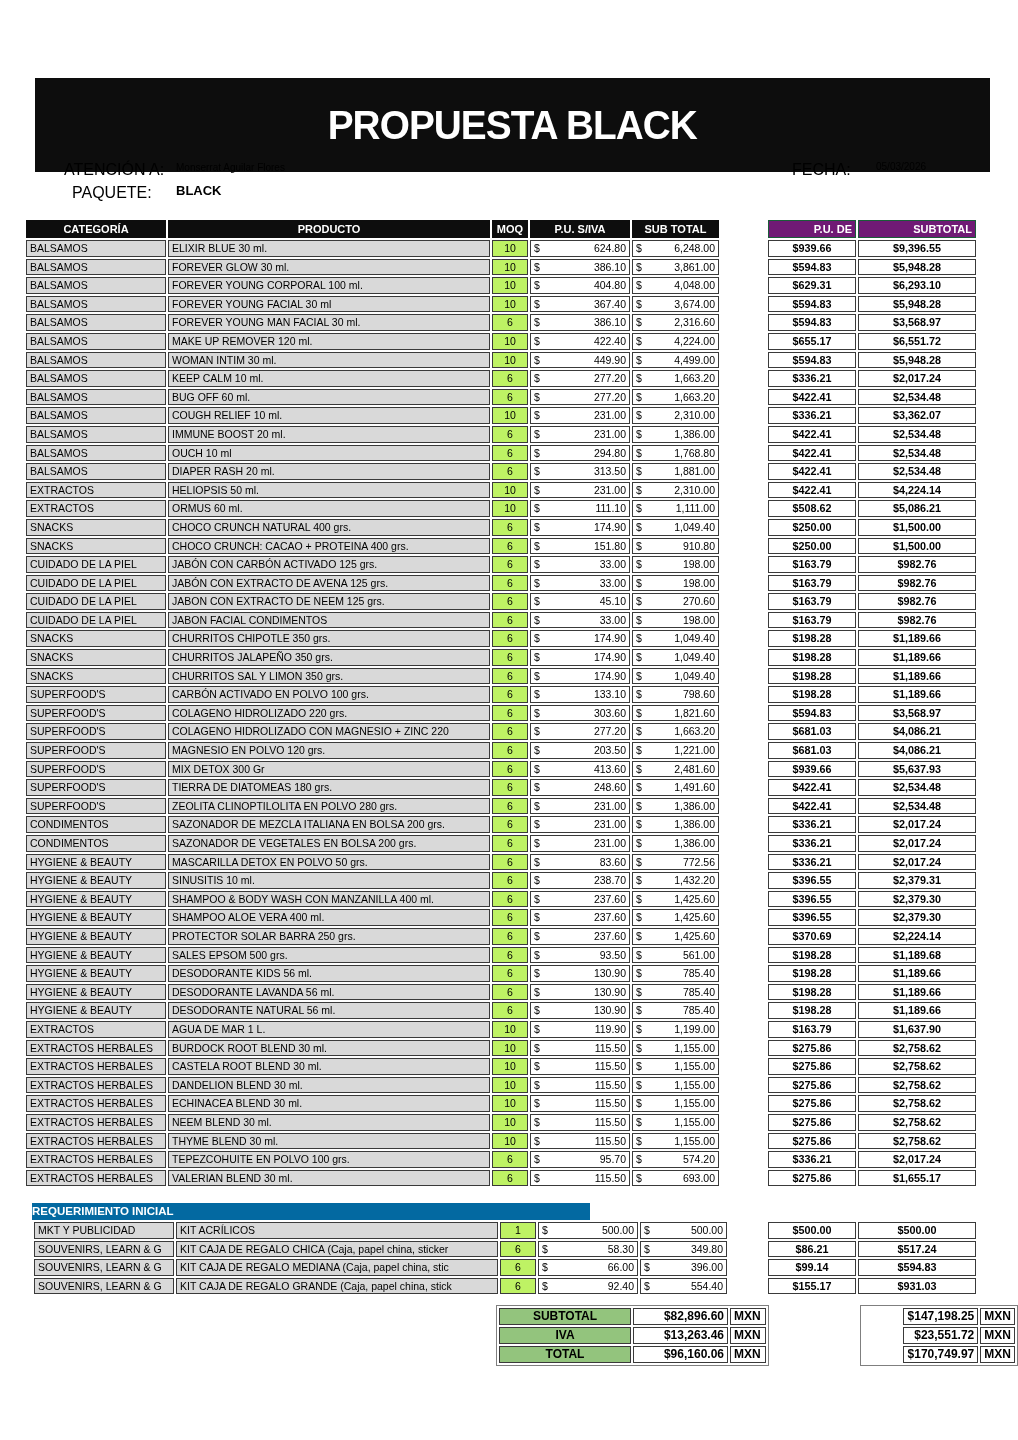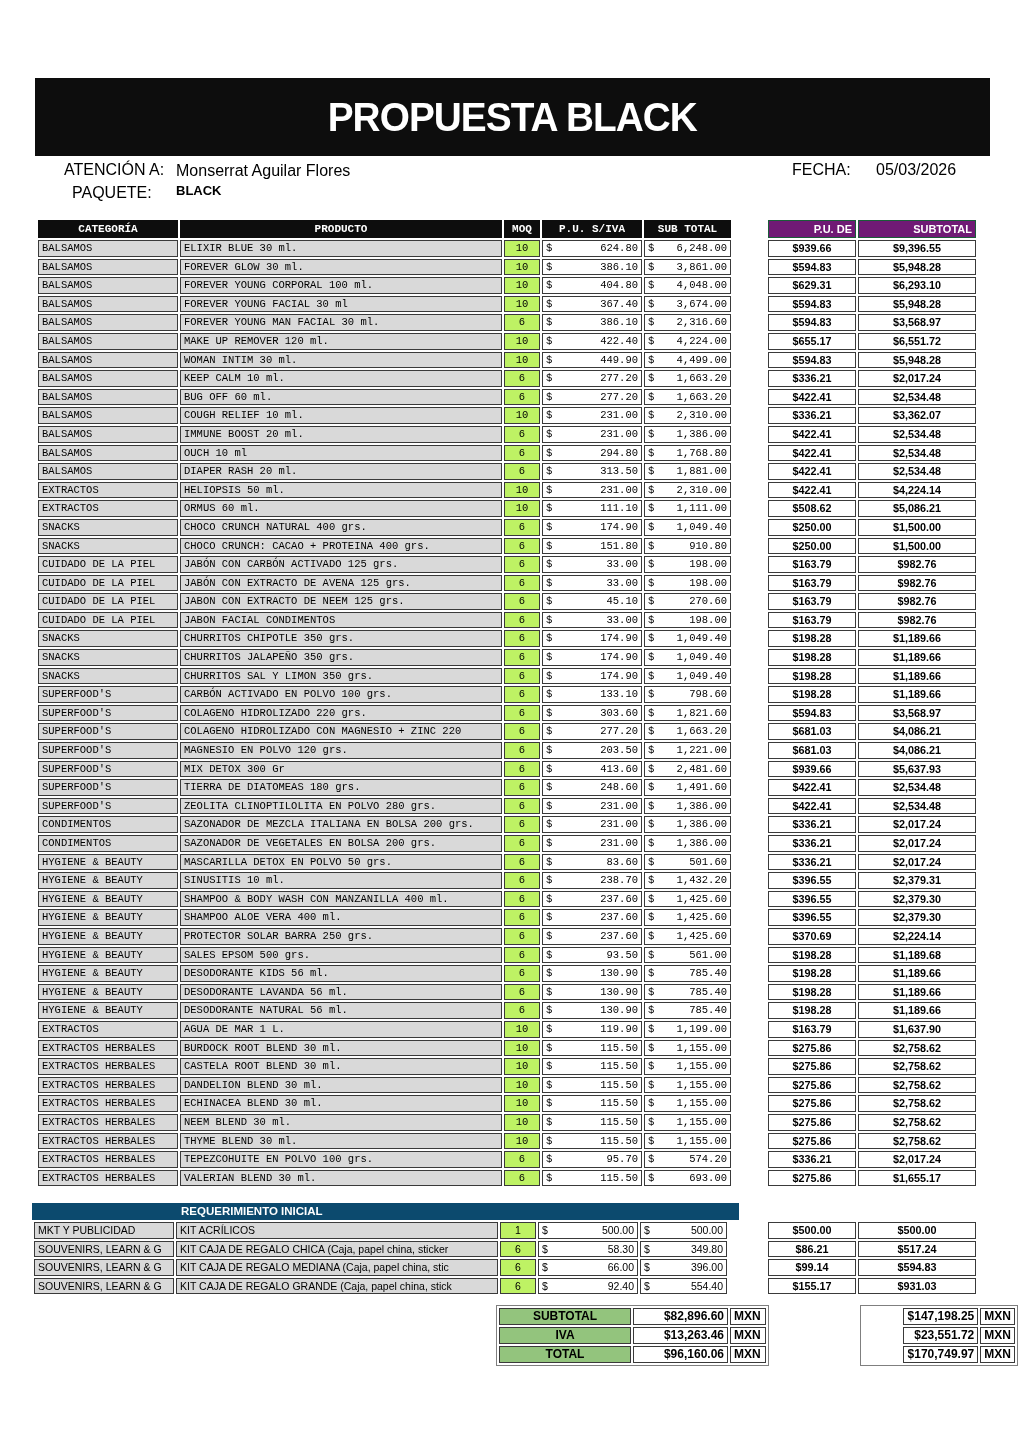--- a/index.html
+++ b/index.html
@@ -1,51 +1,51 @@
 <!DOCTYPE html>
 <html><head>
 <meta charset="utf-8">
 <style>
   html,body{margin:0;padding:0;}
   body{
     width:1018px;height:1440px;position:relative;background:#fff;
     font-family:"Liberation Sans", sans-serif;color:#000;overflow:hidden;
   }
   
-  .titlebar{position:absolute;left:35px;top:78px;width:955px;height:78px;background:#0d0d0d;
+  .titlebar{position:absolute;left:35px;top:78px;width:955px;height:94px;background:#0d0d0d;
     display:flex;align-items:center;justify-content:center;}
   .titlebar .title{color:#fff;font-size:40px;font-weight:bold;letter-spacing:-1px;transform:scaleX(.97);}
   
   .meta-label{position:absolute;font-weight:normal;font-size:16px;}
-  .meta-value{position:absolute;font-size:16px;}
+  .meta-value{position:absolute;font-size:10px;}
   #atencion-label{left:64px;top:161px;}
   #atencion-value{left:176px;top:162px;}
   #fecha-label{left:792px;top:161px;}
   #fecha-value{left:876px;top:161px;}
   #paquete-label{left:72px;top:184px;}
   #paquete-value{left:176px;top:183px;font-weight:bold;font-size:13px;}
   
   table{border-collapse:separate;border-spacing:2px;table-layout:fixed;}
   td,th{border:1px solid #3a3a3a;font-size:10.5px;height:14.5px;line-height:14.6px;
     padding:0 3px;overflow:hidden;white-space:nowrap;box-sizing:content-box;font-weight:normal;}
   th.black{background:#0d0d0d;color:#fff;font-weight:bold;font-size:11px;height:16px;line-height:16px;
     border-color:#0d0d0d;text-align:center;}
   th.green{background:#701a75;color:#fff;font-weight:bold;font-size:11px;height:16px;line-height:16px;
     border-color:#1a5c38;text-align:right;}
   td.cat,td.prod{background:#d9d9d9;text-align:left;}
   td.moq{text-align:center;background:#bef264;}
   td.money{background:#fff;}
   .mrow{display:flex;justify-content:space-between;}
   td.boldc{font-weight:bold;text-align:center;background:#fff;font-size:10.8px;}
-  #tbl-left{position:absolute;left:36px;top:218px;font-family:Liberation Mono, monospace;}
+  #tbl-left{position:absolute;left:24px;top:218px;}
   #tbl-right{position:absolute;left:766px;top:218px;}
   
   #req-left{position:absolute;left:32px;top:1203px;}
-  #req-left .bar{background:#0c4a6e;color:#fff;font-weight:bold;font-size:11.5px;height:17px;
-    line-height:17px;padding-left:149px;width:558px;box-sizing:content-box;margin-left:0;}
+  #req-left .bar{background:#0369a1;color:#fff;font-weight:bold;font-size:11.5px;height:17px;
+    line-height:17px;width:558px;box-sizing:content-box;margin-left:0;}
   #req-right{position:absolute;left:766px;top:1220px;}
   
   .footbox{position:absolute;border:1px solid #7f7f7f;}
   #foot-left{left:496px;top:1305px;}
   #foot-right{left:860px;top:1305px;padding-left:40px;}
   .footbox td{height:15px;line-height:15px;font-size:12px;font-weight:bold;background:#fff;}
   td.greenlab{background:#93c47d;text-align:center;}
   td.amtcell{text-align:right;}
   td.mxn{text-align:left;}
 </style>
@@ -648,21 +648,21 @@
  <td class="moq">6</td>
  <td class="money">
           <div class="mrow">
             <span>$</span>
             <span>83.60</span>
           </div>
         </td>
  <td class="money">
           <div class="mrow">
             <span>$</span>
-            <span>501.60</span>
+            <span>772.56</span>
           </div>
         </td>
 </tr>
       <tr>
  <td class="cat">HYGIENE &amp; BEAUTY</td>
  <td class="prod">SINUSITIS 10 ml.</td>
  <td class="moq">6</td>
  <td class="money">
           <div class="mrow">
             <span>$</span>

